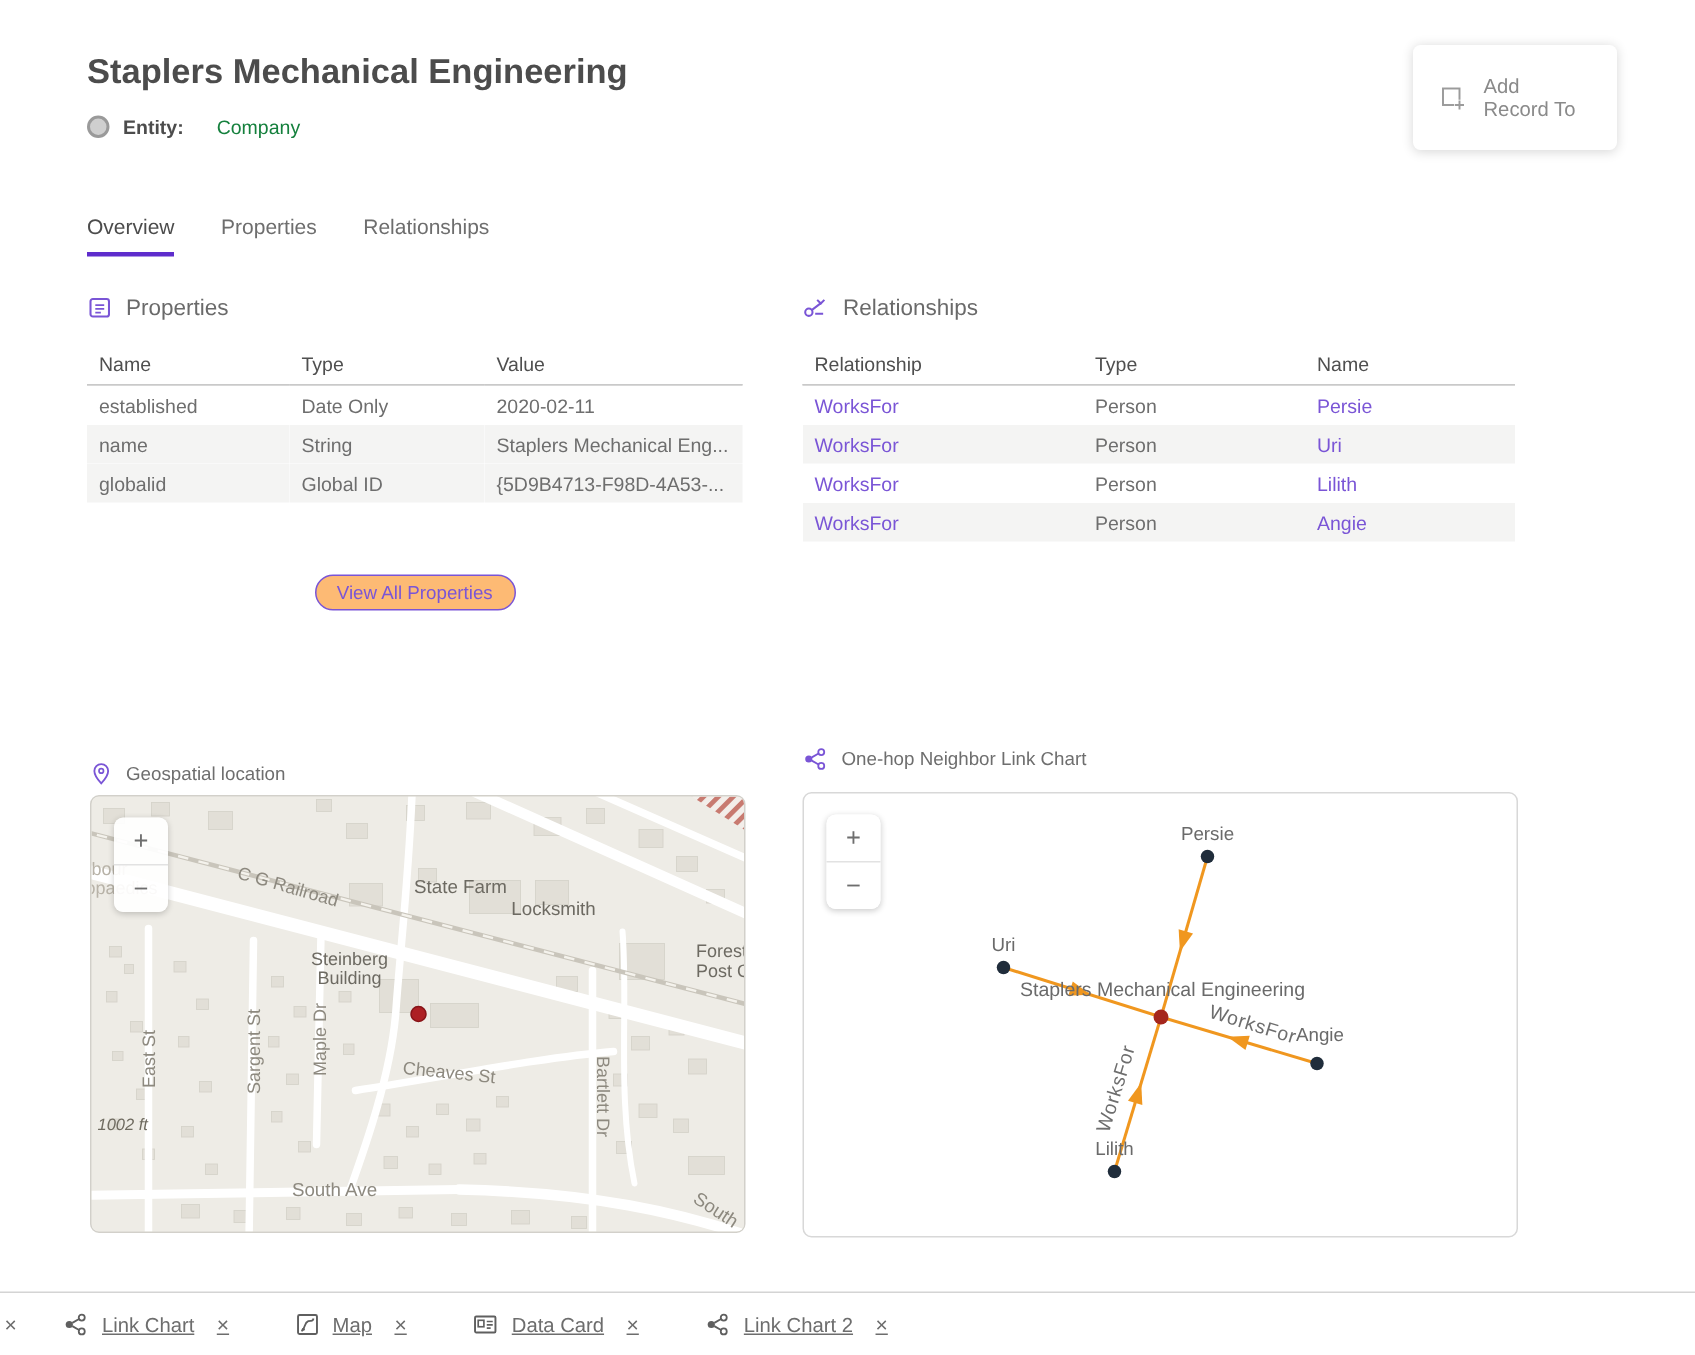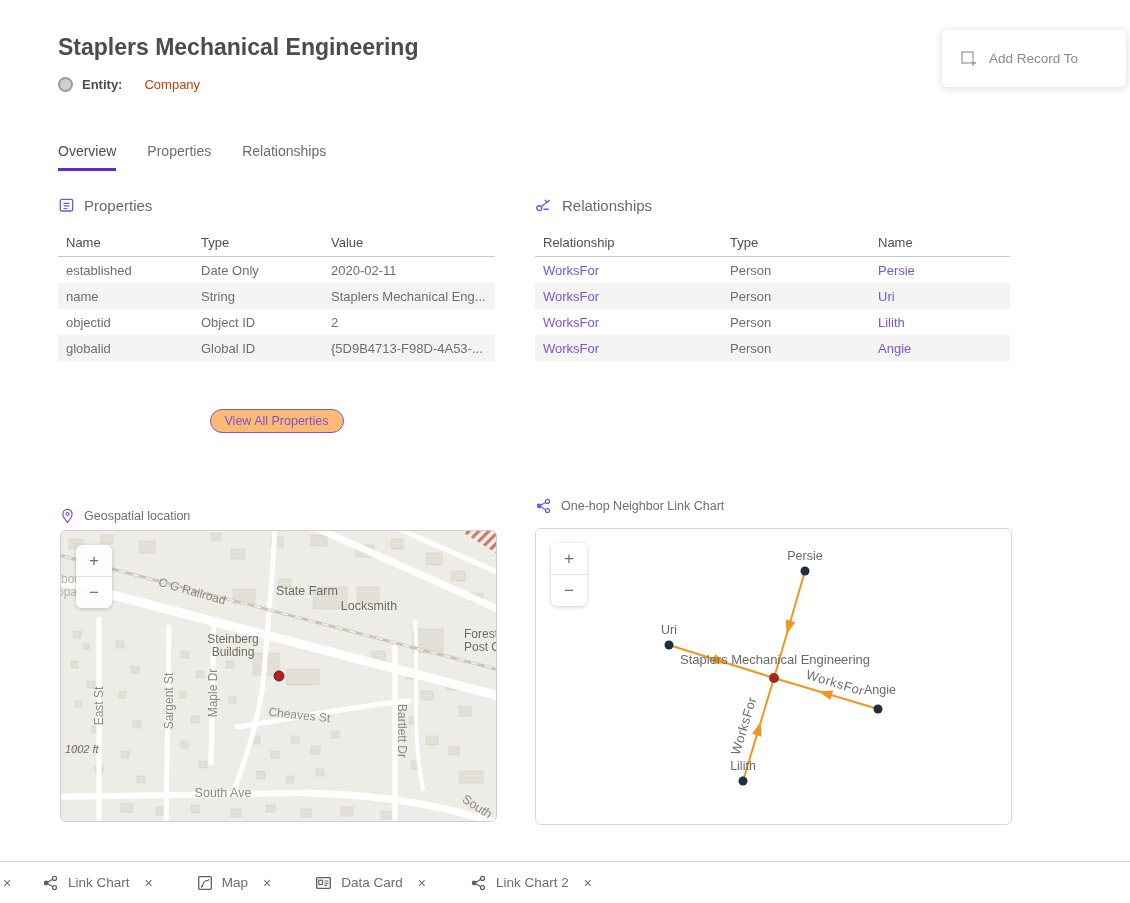--- a/index.html
+++ b/index.html
@@ -6,23 +6,23 @@
   body{
     width:1130px;height:903px;position:relative;overflow:hidden;
     background:#ffffff;font-family:"Liberation Sans",sans-serif;
     color:#4c4c4c;
   }
   
   .page-title{position:absolute;left:58px;top:34px;font-size:23px;font-weight:bold;color:#4c4c4c;}
   .entity-row{position:absolute;left:58px;top:77px;display:flex;align-items:center;font-size:13px;}
   .entity-dot{width:11px;height:11px;border-radius:50%;background:#cfcfcf;border:2px solid #9a9a9a;margin-right:9px;}
   .entity-label{font-weight:bold;color:#4c4c4c;margin-right:22px;}
-  .entity-type{color:#c2410c;}
-  
-  .float-menu{position:absolute;left:942px;top:30px;width:184px;background:#fff;border-radius:5px;
+  .entity-type{color:#15803d;}
+  
+  .float-menu{position:absolute;left:942px;top:30px;width:136px;background:#fff;border-radius:5px;
     box-shadow:0 1px 8px rgba(0,0,0,.16);padding:10px 0;}
   .menu-item{display:flex;align-items:center;gap:12px;padding:10px 18px;font-size:13.5px;color:#8a8a8a;cursor:pointer;}
   .menu-item svg{flex:none;}
   
   .tabs{position:absolute;left:58px;top:143px;display:flex;gap:31px;font-size:14px;}
   .tab{color:#6e6e6e;padding-bottom:9px;cursor:pointer;}
   .tab.active{color:#4c4c4c;border-bottom:3px solid var(--accent,#5e2ccc);}
   
   .section{position:absolute;}
   .sec-props{left:58px;top:197px;width:437px;}
@@ -47,21 +47,21 @@
   .zoom-ctl{position:absolute;left:15px;top:14px;width:36px;background:rgba(255,255,255,.92);
     border-radius:6px;box-shadow:0 1px 4px rgba(0,0,0,.2);z-index:5;}
   .zoom-btn{width:36px;height:31px;display:flex;align-items:center;justify-content:center;
     font-size:17px;color:#6e6e6e;cursor:pointer;}
   .zoom-btn + .zoom-btn{border-top:1px solid #e2e2e2;}
   .map-svg,.chart-svg{position:absolute;left:0;top:0;}
   
   .bottom-bar{position:absolute;left:0;top:861px;width:1130px;height:42px;background:#fff;
     border-top:1px solid #d4d4d4;display:flex;align-items:center;font-size:13.5px;color:#6d6d6d;}
   .stray-close{position:absolute;left:3px;font-size:14px;color:#6d6d6d;cursor:pointer;}
-  .btab{display:flex;align-items:flex-start;gap:9px;margin-left:44px;cursor:pointer;}
+  .btab{display:flex;align-items:flex-end;gap:9px;margin-left:44px;cursor:pointer;text-decoration:underline;}
   .btab:first-of-type{margin-left:42px;}
   .btab .tclose{font-size:14px;color:#6d6d6d;margin-left:6px;cursor:pointer;}
   svg{display:block;}
 </style>
 </head>
 <body style="--accent: #5e2ccc; --link: #7a55d6;">
 
 <div class="page-title">Staplers Mechanical Engineering</div>
 <div class="entity-row">
   <span class="entity-dot"></span>
@@ -110,25 +110,20 @@
     <tbody id="props-body">
         <tr>
           <td>established</td>
           <td>Date Only</td>
           <td>2020-02-11</td>
         </tr>
         <tr class="stripe">
           <td>name</td>
           <td>String</td>
           <td>Staplers Mechanical Eng...</td>
-        </tr>
-        <tr>
-          <td>objectid</td>
-          <td>Object ID</td>
-          <td>2</td>
         </tr>
         <tr class="stripe">
           <td>globalid</td>
           <td>Global ID</td>
           <td>{5D9B4713-F98D-4A53-...</td>
         </tr>
       </tbody>
   </table>
   <div class="view-all-wrap">
     <button class="pill-btn">View All Properties</button>

